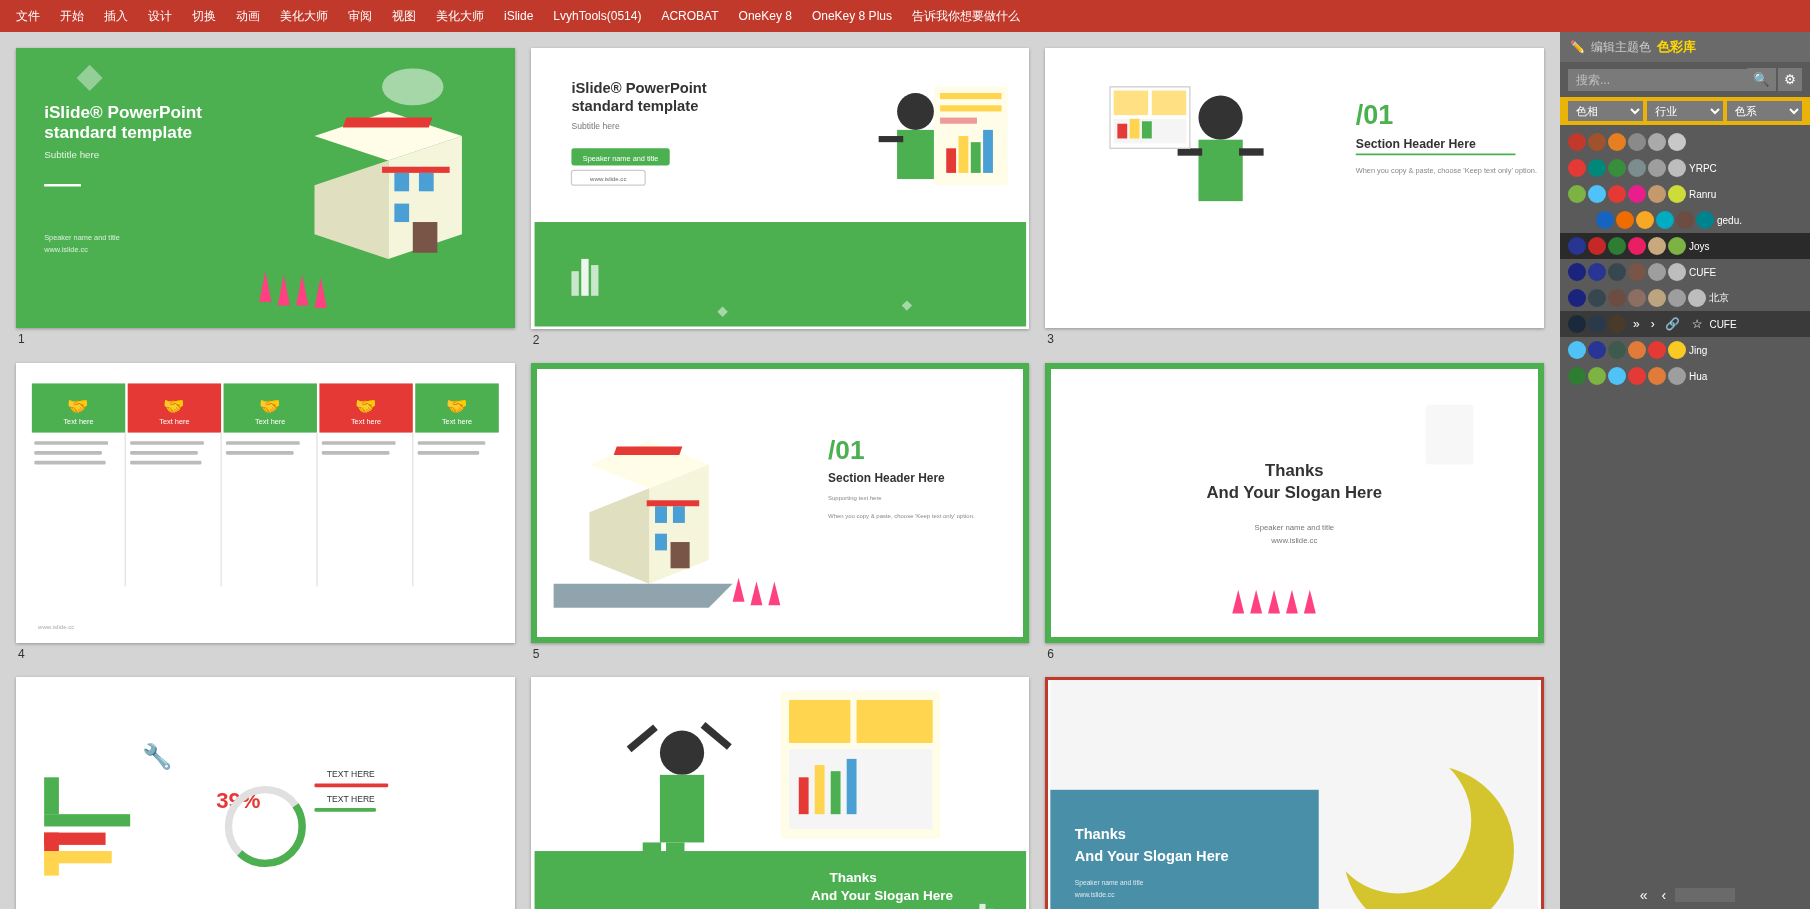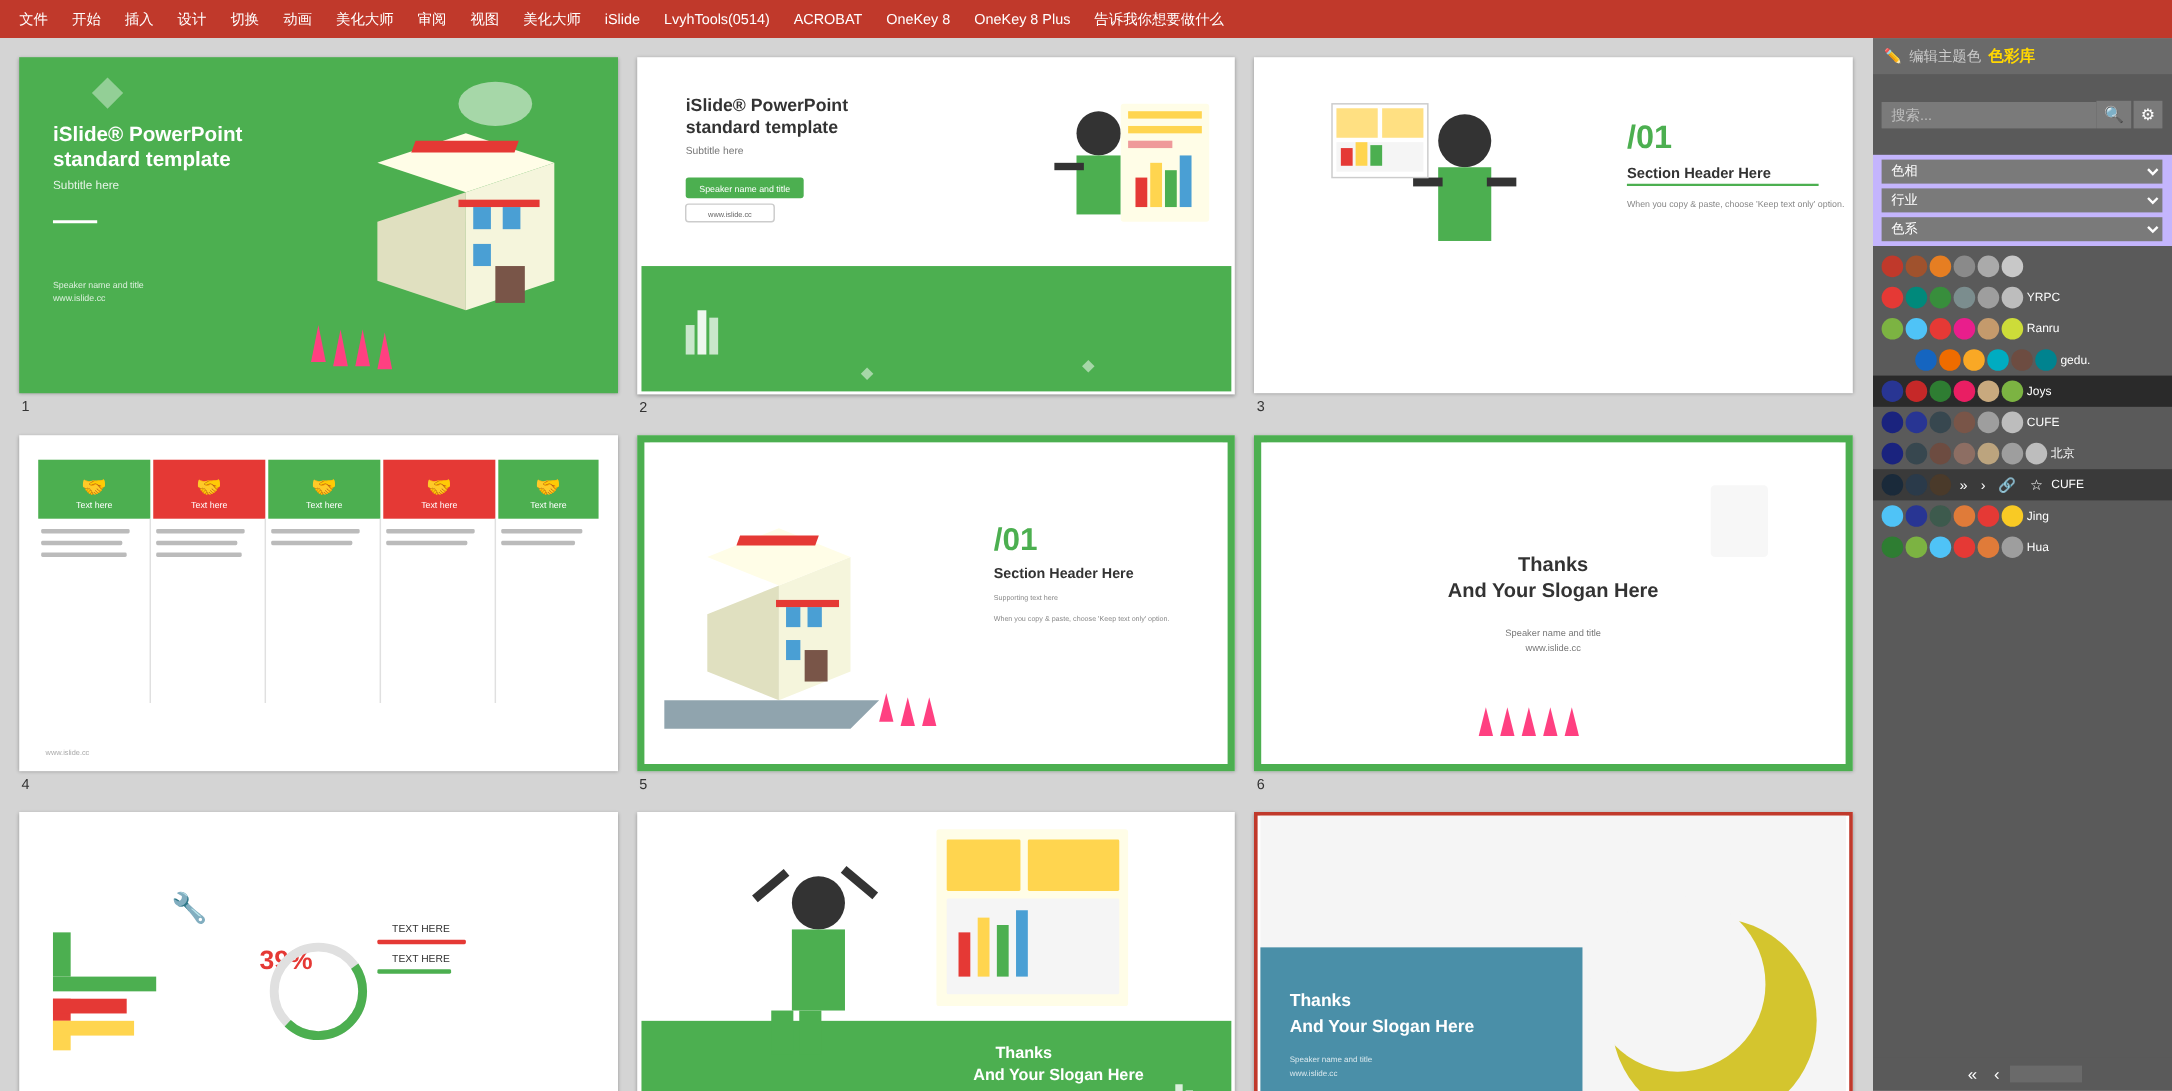--- a/index.html
+++ b/index.html
@@ -76,21 +76,21 @@
 
     .panel-header {
       background: #6a6a6a;
       display: flex;
       align-items: center;
       padding: 6px 10px;
       gap: 6px;
     }
 
     .panel-search {
-      padding: 22px 8px;
+      padding: 6px 8px;
       background: #5a5a5a;
       display: flex;
       align-items: center;
     }
 
     .search-input {
       flex: 1;
       background: #7a7a7a;
       border: none;
       color: white;
@@ -106,22 +106,21 @@
       border: none;
       color: white;
       padding: 4px 6px;
       cursor: pointer;
     }
 
     .panel-filters {
       display: flex;
       padding: 4px 8px;
       gap: 4px;
-      background: #c4b5fd;
-      flex-direction: column;
+      background: #eab308;
     }
 
     .filter-select {
       flex: 1;
       background: #7a7a7a;
       border: none;
       color: white;
       padding: 3px 4px;
       font-size: 11px;
       outline: none;

